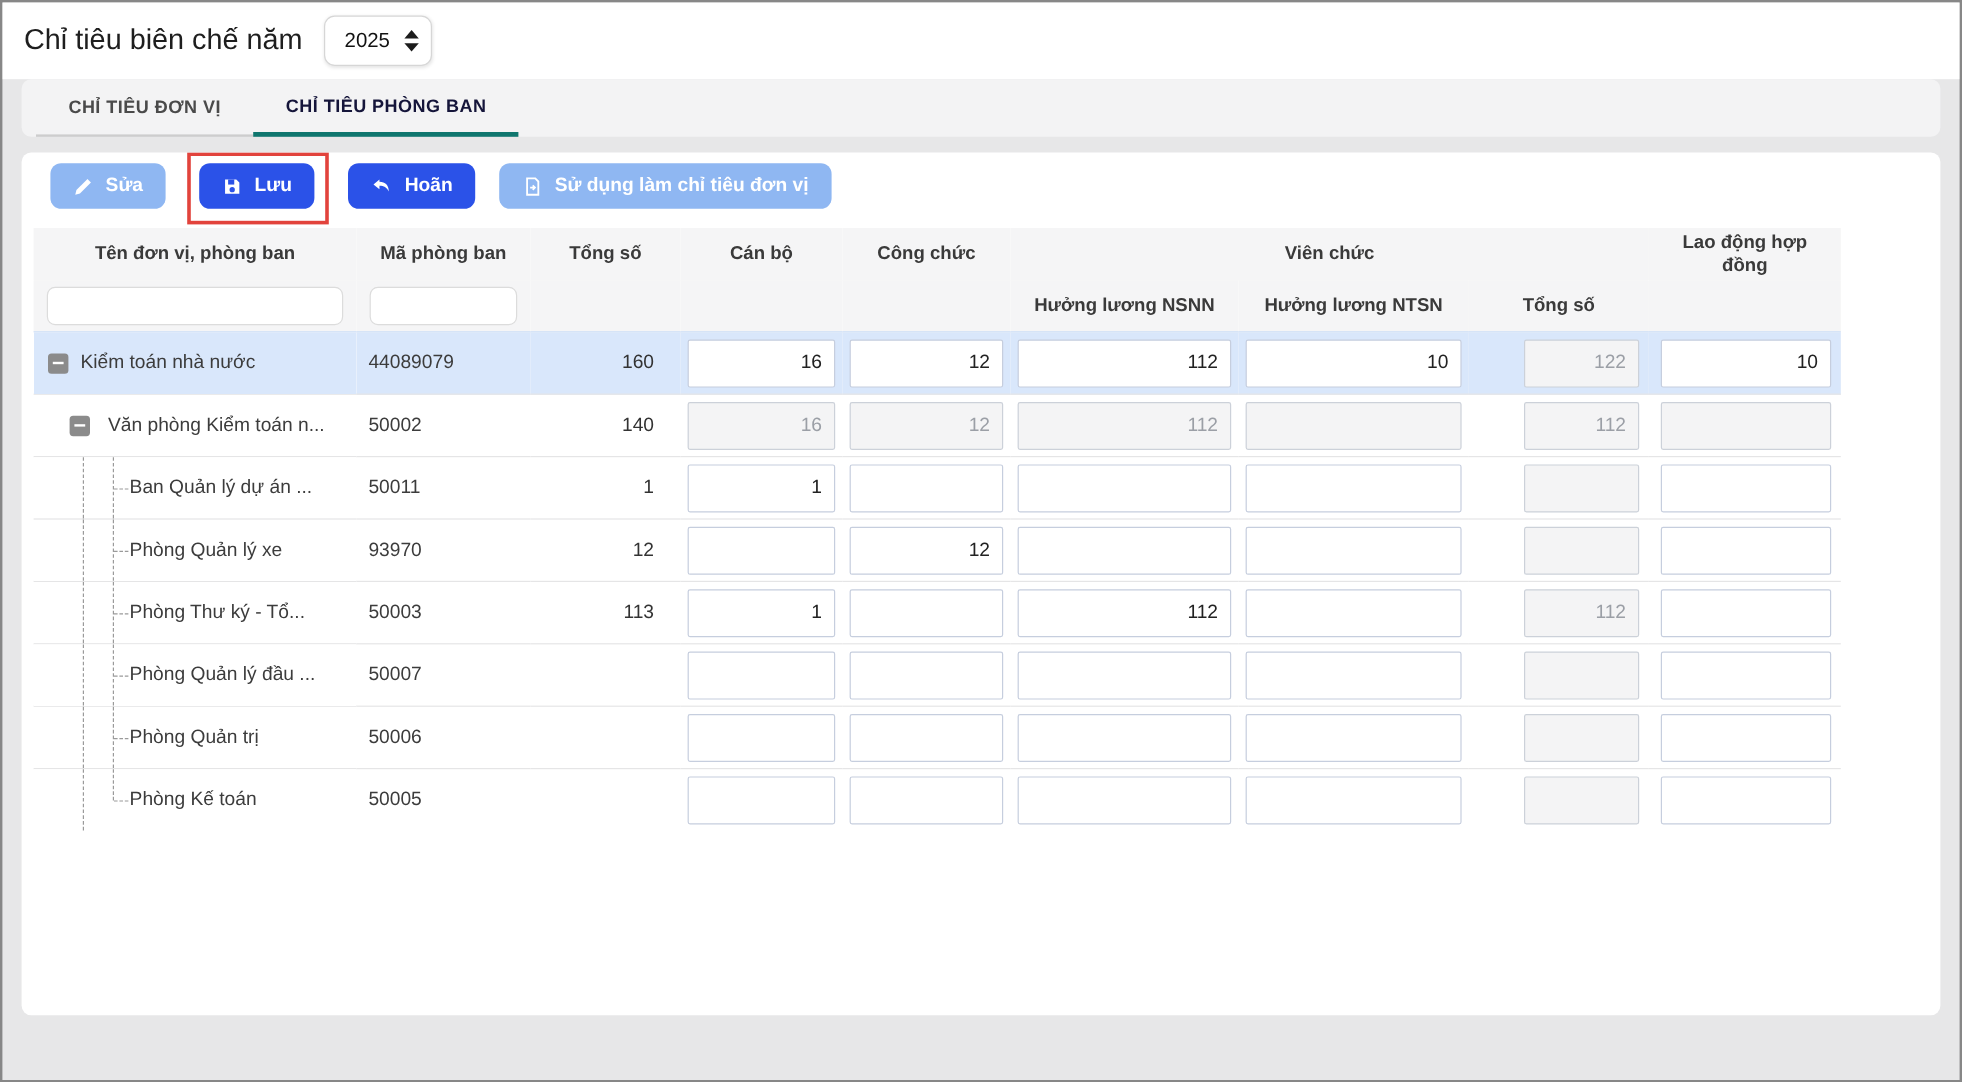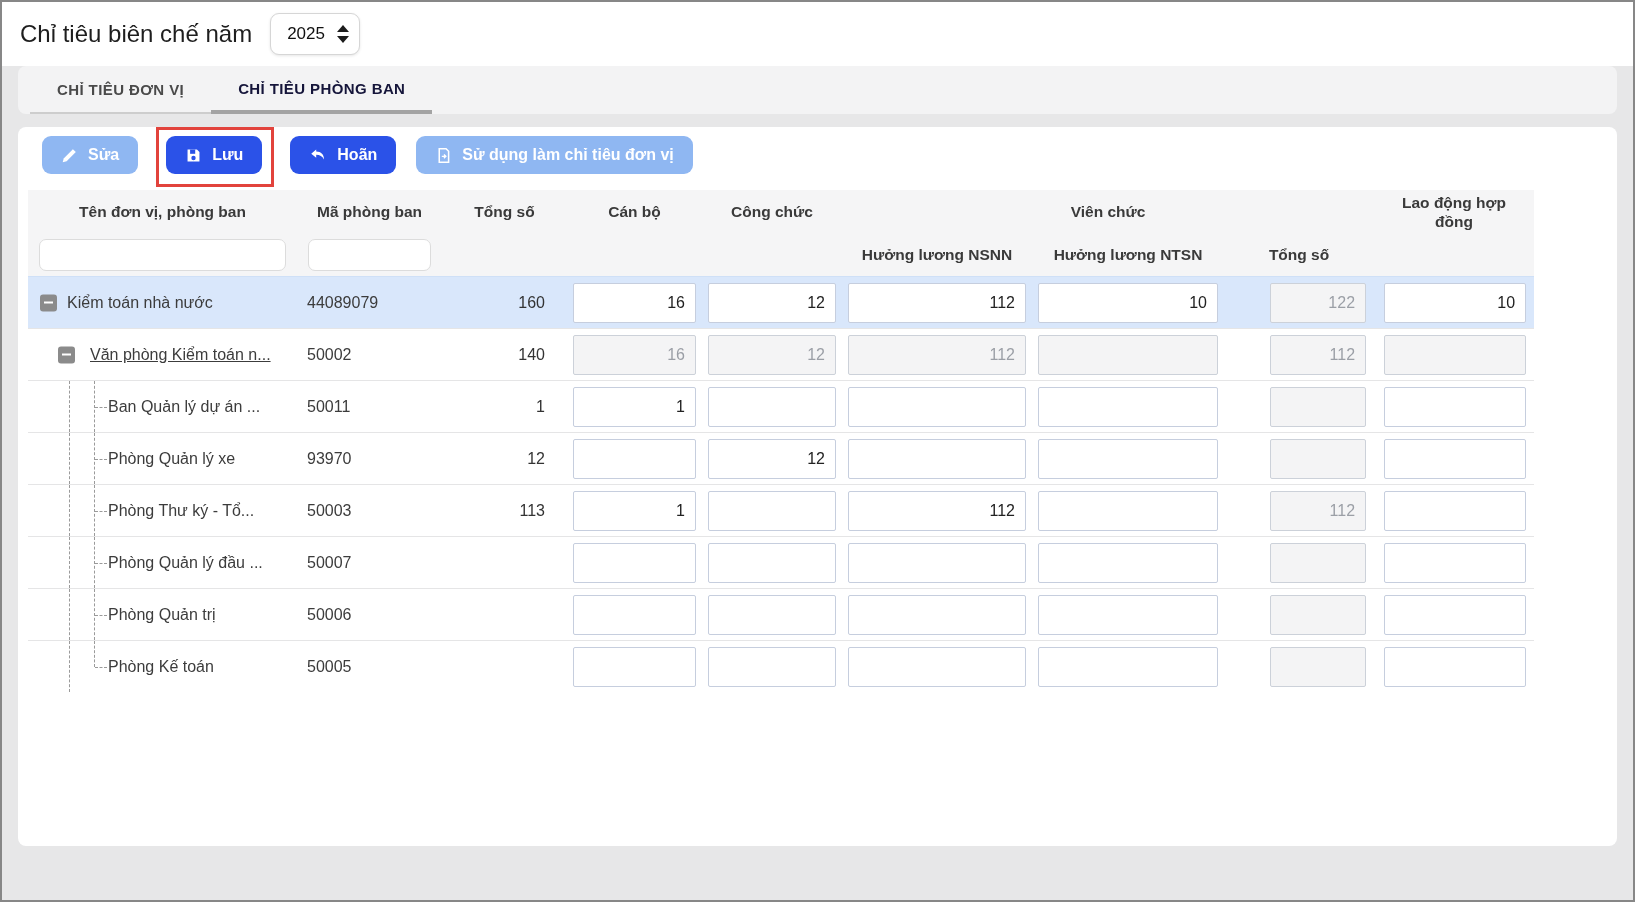--- a/index.html
+++ b/index.html
@@ -14,21 +14,21 @@
   .year-value{font-size:17px;color:#111;}
   .arrows{display:flex;flex-direction:column;gap:4px;align-items:center;}
   .arr{width:0;height:0;border-left:6px solid transparent;border-right:6px solid transparent;cursor:pointer;}
   .arr.up{border-bottom:7px solid #1c1c1c;}
   .arr.down{border-top:7px solid #1c1c1c;}
 
   
   .tabs-strip{margin:0 16px;background:#f3f3f4;border-radius:8px;height:48px;display:flex;padding-left:12px;}
   .tab{display:flex;align-items:center;padding:0 27px;font-size:15px;font-weight:700;letter-spacing:.4px;
     color:#4a4a4a;cursor:pointer;box-sizing:border-box;border-bottom:2px solid #cdcdcd;}
-  .tab.active{color:#15153a;border-bottom:4px solid #a3a3a3;}
+  .tab.active{color:#15153a;border-bottom:4px solid #0f766e;}
 
   
   .card{margin:13px 16px 0;background:#fff;border-radius:8px;height:719px;position:relative;
     padding:0 10px;box-sizing:border-box;overflow:hidden;}
 
   
   .toolbar{display:flex;align-items:center;gap:20px;padding:9px 14px 0;}
   .btn{display:inline-flex;align-items:center;gap:10px;height:38px;padding:0 19px;border:none;border-radius:9px;
     font-size:16px;font-weight:600;color:#fff;font-family:inherit;cursor:pointer;white-space:nowrap;}
   .btn.solid{background:#2b52e8;}
@@ -48,21 +48,21 @@
   tr.h2 th{height:42px;vertical-align:middle;}
   th.ldhd-h{line-height:1.25;padding:0 14px;}
   .filter{width:calc(100% - 22px);height:32px;border:1px solid #dcdcdc;border-radius:7px;background:#fff;
     box-sizing:border-box;margin:0 11px;outline:none;padding:0 10px;font-size:15px;font-family:inherit;}
 
   tbody td{height:51px;border-top:1px solid #e5e5e6;padding:0;background:#fff;}
   tbody tr.hl td{background:#d9e7fb;border-top-color:#cfe0f7;}
 
   .name-cell{position:relative;}
   .nlabel{position:absolute;top:50%;transform:translateY(-50%);font-size:16px;color:#3c3c3c;white-space:nowrap;}
-  .lv0 .nlabel{left:39px;} .lv1 .nlabel{left:62px;text-decoration:underline;} .lv2 .nlabel{left:80px;}
+  .lv0 .nlabel{left:39px;} .lv1 .nlabel{left:62px;} .lv2 .nlabel{left:80px;}
   .minusbox{position:absolute;top:50%;transform:translateY(-50%);width:17px;height:17px;border-radius:3px;
     background:#8b8b8b;display:flex;align-items:center;justify-content:center;cursor:pointer;}
   .lv0 .minusbox{left:12px;} .lv1 .minusbox{left:30px;}
   .mi{width:9px;height:2px;background:#fff;display:block;}
   .tline{position:absolute;}
   .vl1{left:41px;top:0;bottom:0;border-left:1px dashed #9a9a9a;}
   .vl2{left:66px;top:0;bottom:0;border-left:1px dashed #9a9a9a;}
   .vl2.last{bottom:50%;}
   .branch{left:67px;width:12px;top:50%;border-top:1px dashed #9a9a9a;}
 

